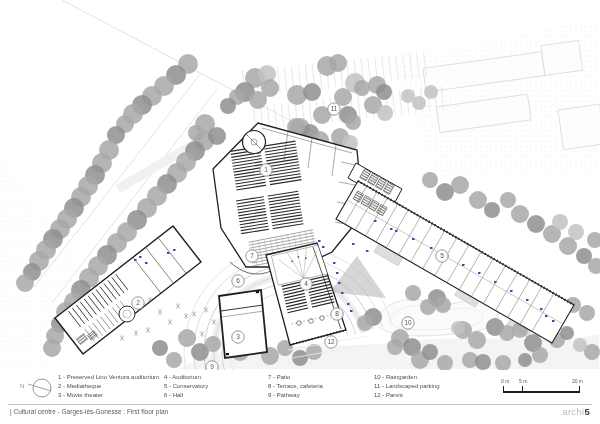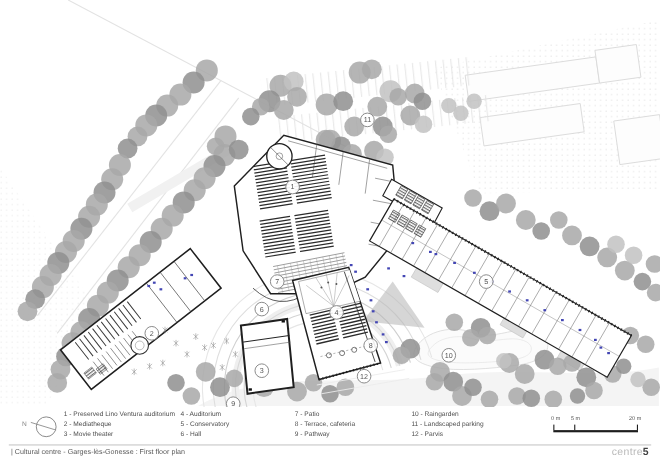--- a/index.html
+++ b/index.html
@@ -483,15 +483,15 @@
     <span class="lab20">20 m</span>
     <div class="bar"></div>
     <div class="tick" style="left:2px"></div>
     <div class="tick" style="left:21px"></div>
     <div class="tick" style="left:78px"></div>
   </div>
 </div>
 
 <div class="divider"></div>
 <div class="footer-title">| Cultural centre - Garges-lès-Gonesse : First floor plan</div>
-<div class="logo"><span class="lt">centre</span><span class="bd">5</span></div>
+<div class="logo"><span class="lt">archi</span><span class="bd">5</span></div>
 
 </div>
 
 </body></html>

